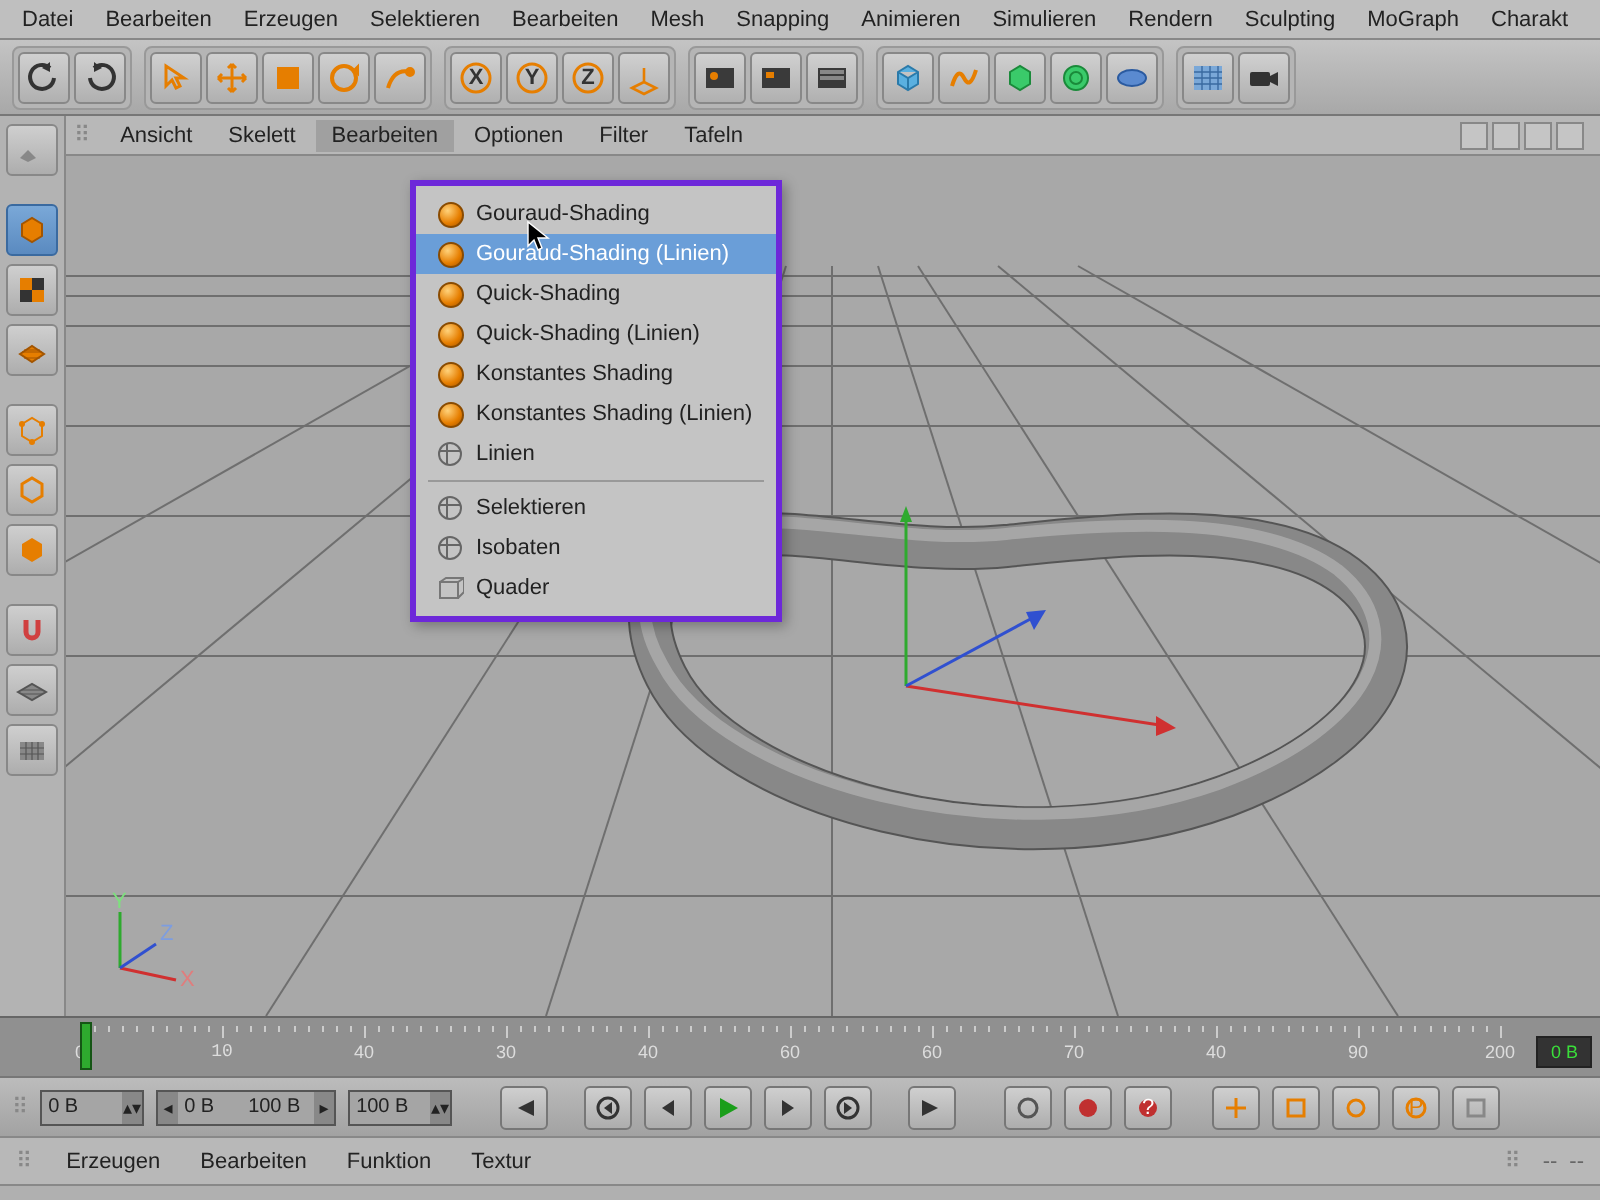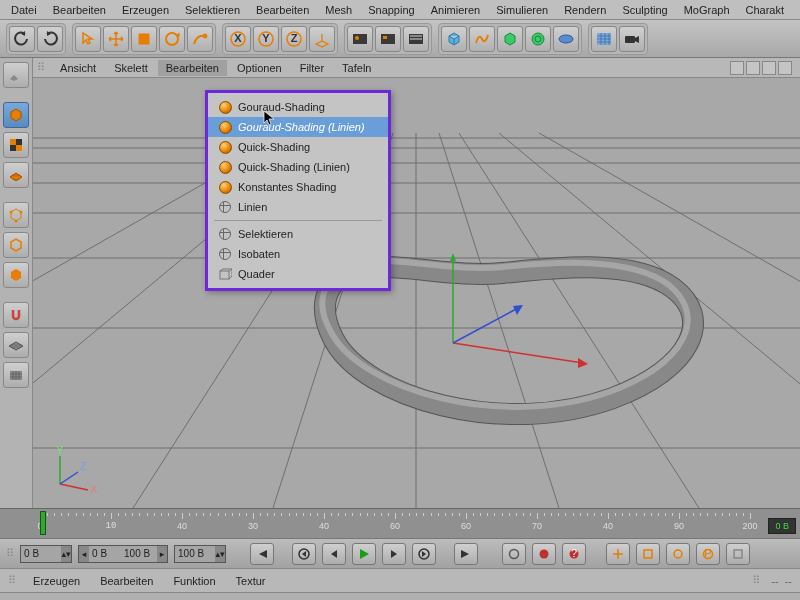--- a/index.html
+++ b/index.html
@@ -19,21 +19,21 @@
   .vmenubar { height:20px; background:#b8b8b8; border-bottom:1px solid #888; display:flex; align-items:center; padding:0 4px; gap:2px; }
   .vmenubar .vmitem { padding:2px 8px; color:#222; cursor:default; }
   .vmenubar .vmitem.open { background:#a0a0a0; }
   .vtab { position:absolute; top:20px; left:4px; z-index:4; background:#9c9c9c; color:#eee; padding:3px 10px; border:1px solid #777; border-radius:2px; font-size:10px; }
   .viewport { flex:1; background:#a8a8a8; position:relative; overflow:hidden; }
   .grid { position:absolute; inset:0; }
   .gizmo-xyz { position:absolute; left:390px; top:175px; pointer-events:none; }
   .axis-hint { position:absolute; left:15px; bottom:12px; font-size:9px; pointer-events:none; }
   .dropdown { position:absolute; left:172px; top:20px; width:186px; background:#c4c4c4; border:3px solid #6d28d9; box-shadow:2px 2px 6px rgba(0,0,0,0.3); z-index:10; padding:4px 0;margin-top:12px; }
   .dditem { display:flex; align-items:center; gap:6px; padding:3px 10px; color:#222; cursor:default; }
-  .dditem.hl { background:#6a9ed8; color:#fff;font-style:italic; }
+  .dditem.hl { background:#6a9ed8; color:#fff; }
   .dditem .ico { width:14px; height:14px; display:flex; align-items:center; justify-content:center; }
   .ddsep { height:1px; background:#999; margin:3px 6px; }
   .sphere-ico { width:13px; height:13px; border-radius:50%; background:radial-gradient(circle at 35% 30%,#ffd27a,#e67e00 60%,#a35500); border:1px solid #8a4b00; }
   .globe-ico { width:12px; height:12px; border-radius:50%; border:1px solid #666; position:relative; }
   .globe-ico::before { content:""; position:absolute; top:3px; left:0; right:0; height:1px; background:#666; }
   .globe-ico::after { content:""; position:absolute; left:3px; top:0; bottom:0; width:1px; background:#666; }
   .timeline { height:30px; background:#909090; border-top:1px solid #666; position:relative; display:flex; align-items:flex-end; }
   .tl-track { position:absolute; left:40px; right:50px; top:4px; height:20px; }
   .tl-mark { position:absolute; top:0; height:6px; width:1px; background:#ccc; }
   .tl-num { position:absolute; top:8px; color:#ddd; font-size:9px; transform:translateX(-50%); }
@@ -364,20 +364,26 @@
           <span class="ico">
             <span class="sphere-ico"></span>
           </span>
           <span>Quick-Shading (Linien)</span>
         </div>
       <div class="dditem">
           <span class="ico">
             <span class="sphere-ico"></span>
           </span>
           <span>Konstantes Shading</span>
+        </div>
+      <div class="dditem">
+          <span class="ico">
+            <span class="sphere-ico"></span>
+          </span>
+          <span>Konstantes Shading (Linien)</span>
         </div>
       <div class="dditem">
           <span class="ico">
             <span class="globe-ico"></span>
           </span>
           <span>Linien</span>
         </div>
       <div class="ddsep"></div>
       <div class="dditem">
           <span class="ico">

